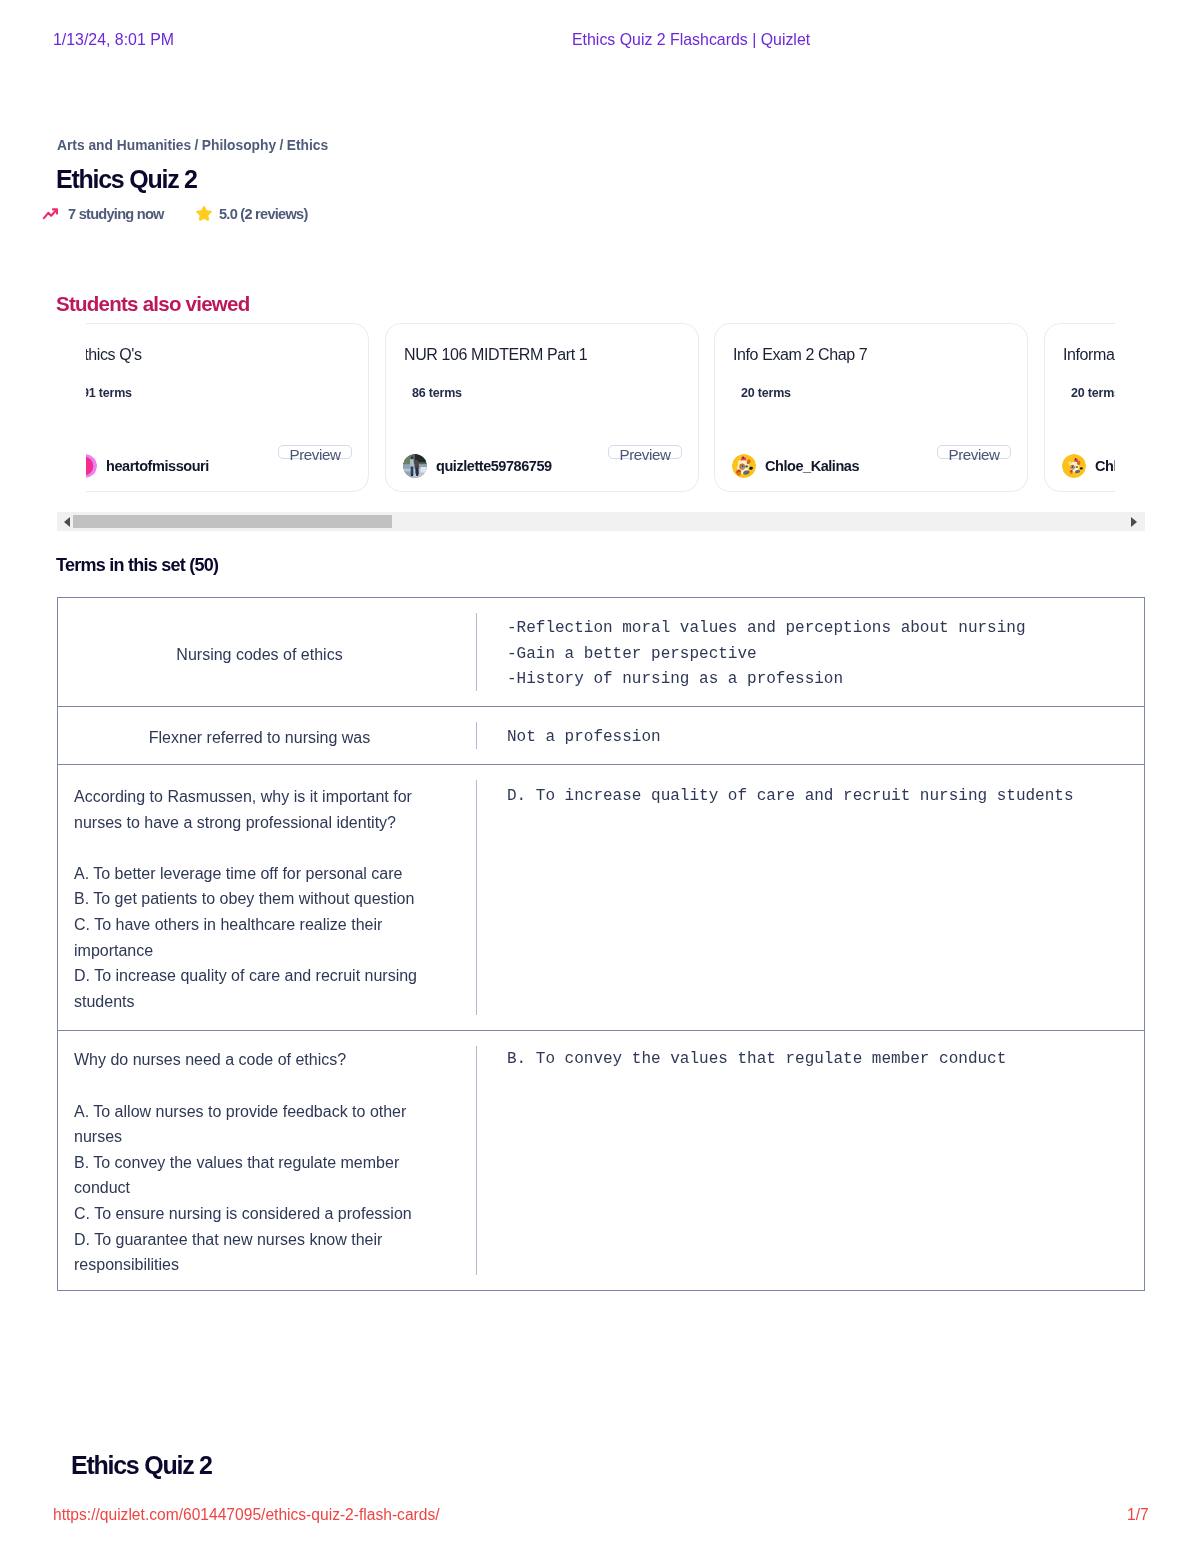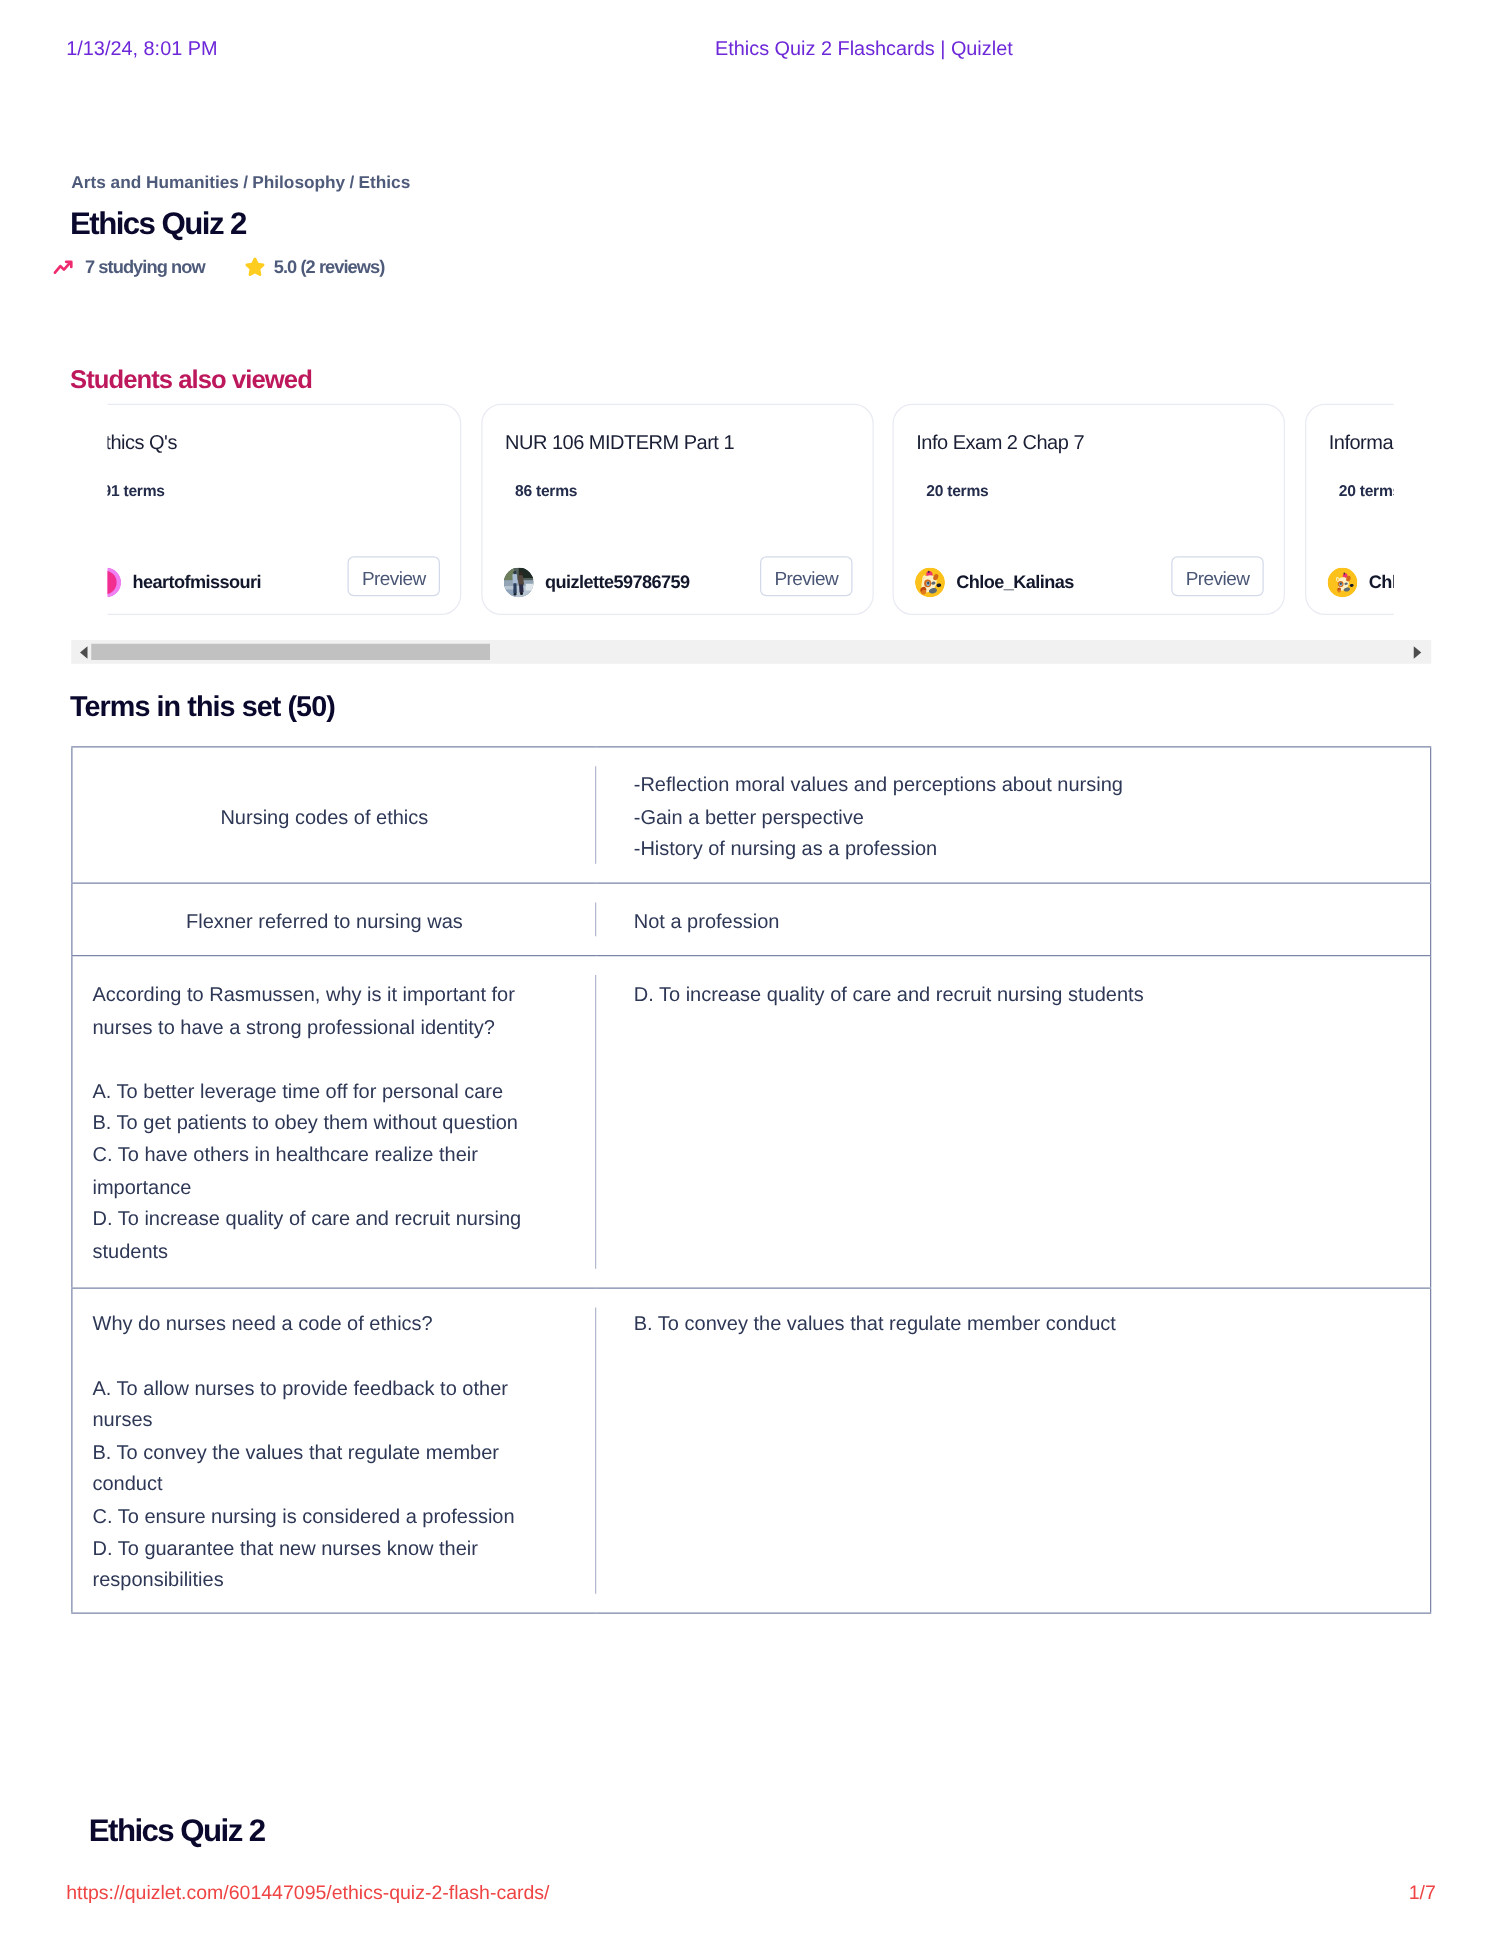--- a/index.html
+++ b/index.html
@@ -36,41 +36,41 @@
   .sav-title{position:absolute;left:56px;top:293px;margin:0;font-size:20.5px;font-weight:700;color:#be185d;line-height:21px;letter-spacing:-.75px;}
 
   
   .cards{position:absolute;left:86px;top:320px;width:1029px;height:180px;overflow:hidden;}
   .card{position:absolute;top:3px;width:314px;height:169px;border:1.4px solid #e9ebf3;border-radius:16px;background:#fff;box-sizing:border-box;}
   .card .ct{position:absolute;left:18px;top:22px;font-size:16px;font-weight:400;color:#1b1f35;white-space:nowrap;letter-spacing:-.4px;}
   .card .cn{position:absolute;left:26px;top:62px;font-size:12.5px;font-weight:700;color:#232c4b;white-space:nowrap;letter-spacing:-.2px;}
   .card .cu{position:absolute;left:17px;top:130px;display:flex;align-items:center;gap:9px;}
   .card .cu .nm{font-size:14.5px;font-weight:700;color:#12172b;white-space:nowrap;letter-spacing:-.45px;}
   .av{width:24px;height:24px;border-radius:50%;overflow:hidden;flex:0 0 auto;display:block;}
-  .pv{position:absolute;left:222px;top:121px;width:74px;height:32px;border:1.2px solid #d4dae9;border-radius:5px;
+  .pv{position:absolute;left:222px;top:121px;width:74px;height:14px;border:1.2px solid #d4dae9;border-radius:5px;
       display:flex;align-items:center;justify-content:center;font-size:15.2px;font-weight:400;color:#4a5675;background:#fff;box-sizing:border-box;letter-spacing:-.45px;padding-top:4px;}
 
   
   .sb{position:absolute;left:57px;top:512px;width:1088px;height:19px;background:#f1f1f1;box-sizing:border-box;}
   .sb .thumb{position:absolute;left:16px;top:3px;width:319px;height:13px;background:#c1c1c1;}
   .sb .la{position:absolute;left:3px;top:3px;width:14px;height:13px;display:flex;align-items:center;justify-content:center;}
   .sb .ra{position:absolute;right:4px;top:3px;width:14px;height:13px;display:flex;align-items:center;justify-content:center;}
   .sb .la:before{content:"";width:0;height:0;border-top:5px solid transparent;border-bottom:5px solid transparent;border-right:6px solid #4d4d4d;}
   .sb .ra:before{content:"";width:0;height:0;border-top:5px solid transparent;border-bottom:5px solid transparent;border-left:6px solid #4d4d4d;}
 
   
-  .terms-title{position:absolute;left:56px;top:555px;margin:0;font-size:23px;font-weight:700;color:#0a092d;line-height:21px;letter-spacing:-.75px;}
+  .terms-title{position:absolute;left:56px;top:555px;margin:0;font-size:18px;font-weight:700;color:#0a092d;line-height:21px;letter-spacing:-.75px;}
   table.terms{position:absolute;left:57px;top:597px;width:1086px;border-collapse:collapse;table-layout:fixed;}
   table.terms{border-left:1px solid #7b86a8;border-right:1px solid #7b86a8;}
   table.terms td{border-top:1px solid #7b86a8;border-bottom:1px solid #7b86a8;border-left:none;border-right:none;vertical-align:top;padding:0;position:relative;}
   td.c-term{width:419px;}
   td.c-def{width:667px;}
   td.c-term:after{content:"";position:absolute;right:0;top:15px;bottom:15px;width:1.2px;background:#b3bad0;}
   td.c-term > .tcell{padding:19px 32px 19px 16px;}
-  td.c-def  > .tcell{padding:19px 18px 19px 30px;}
+  td.c-def  > .tcell{padding:19px 18px 19px 30px;font-family:Liberation Mono, monospace;}
   td.ctr > .tcell{text-align:center;}
   tr.r-mid td > .tcell{padding-top:5px;padding-bottom:0;}
   tr.r-mid td{vertical-align:middle;}
   tr#row0 td{height:108px;}
   tr#row1 td{height:57px;}
   tr#row2 > td > .tcell{padding-top:19px;padding-bottom:16px;}
   tr#row3 > td > .tcell{padding-top:16px;padding-bottom:12px;}
   .tcell{font-size:16px;color:#2e3856;line-height:25.6px;white-space:pre-wrap;}
   .bottom-title{position:absolute;left:71px;top:1453px;font-size:25px;font-weight:700;color:#0a092d;line-height:25px;letter-spacing:-1.25px;}
   #card0{left:-31px;} #card1{left:299px;} #card2{left:628px;} #card3{left:958px;}

